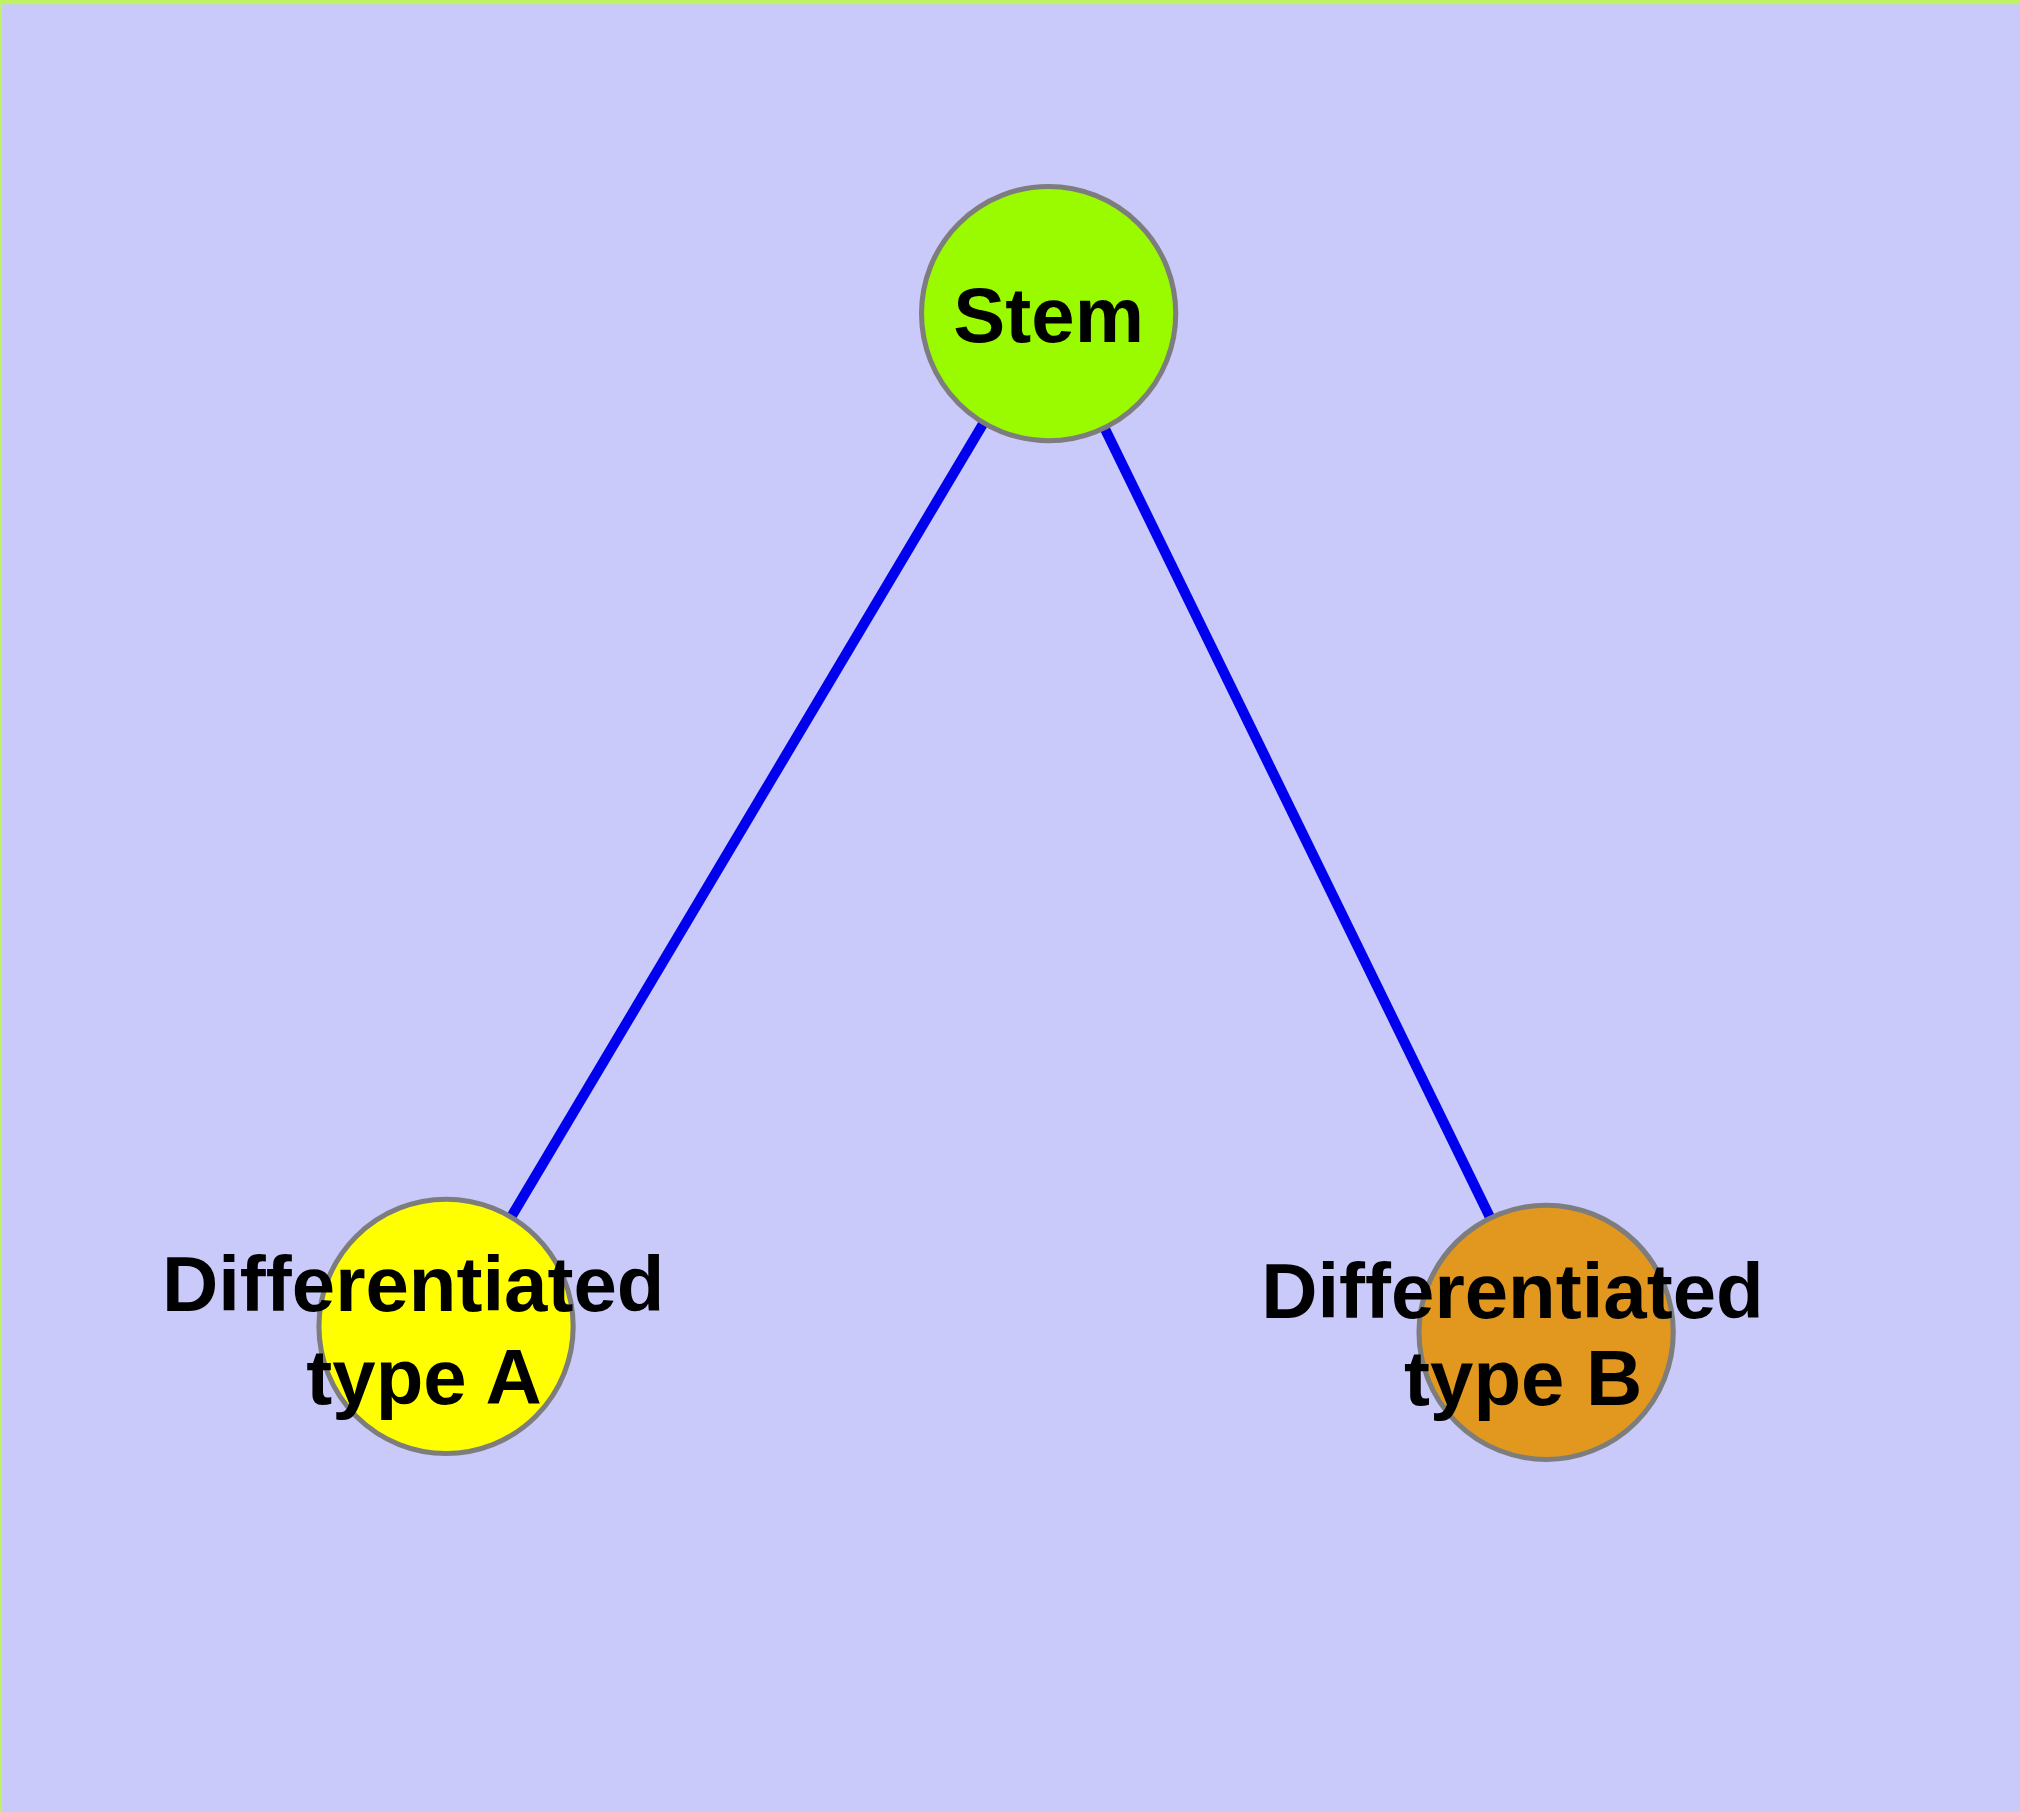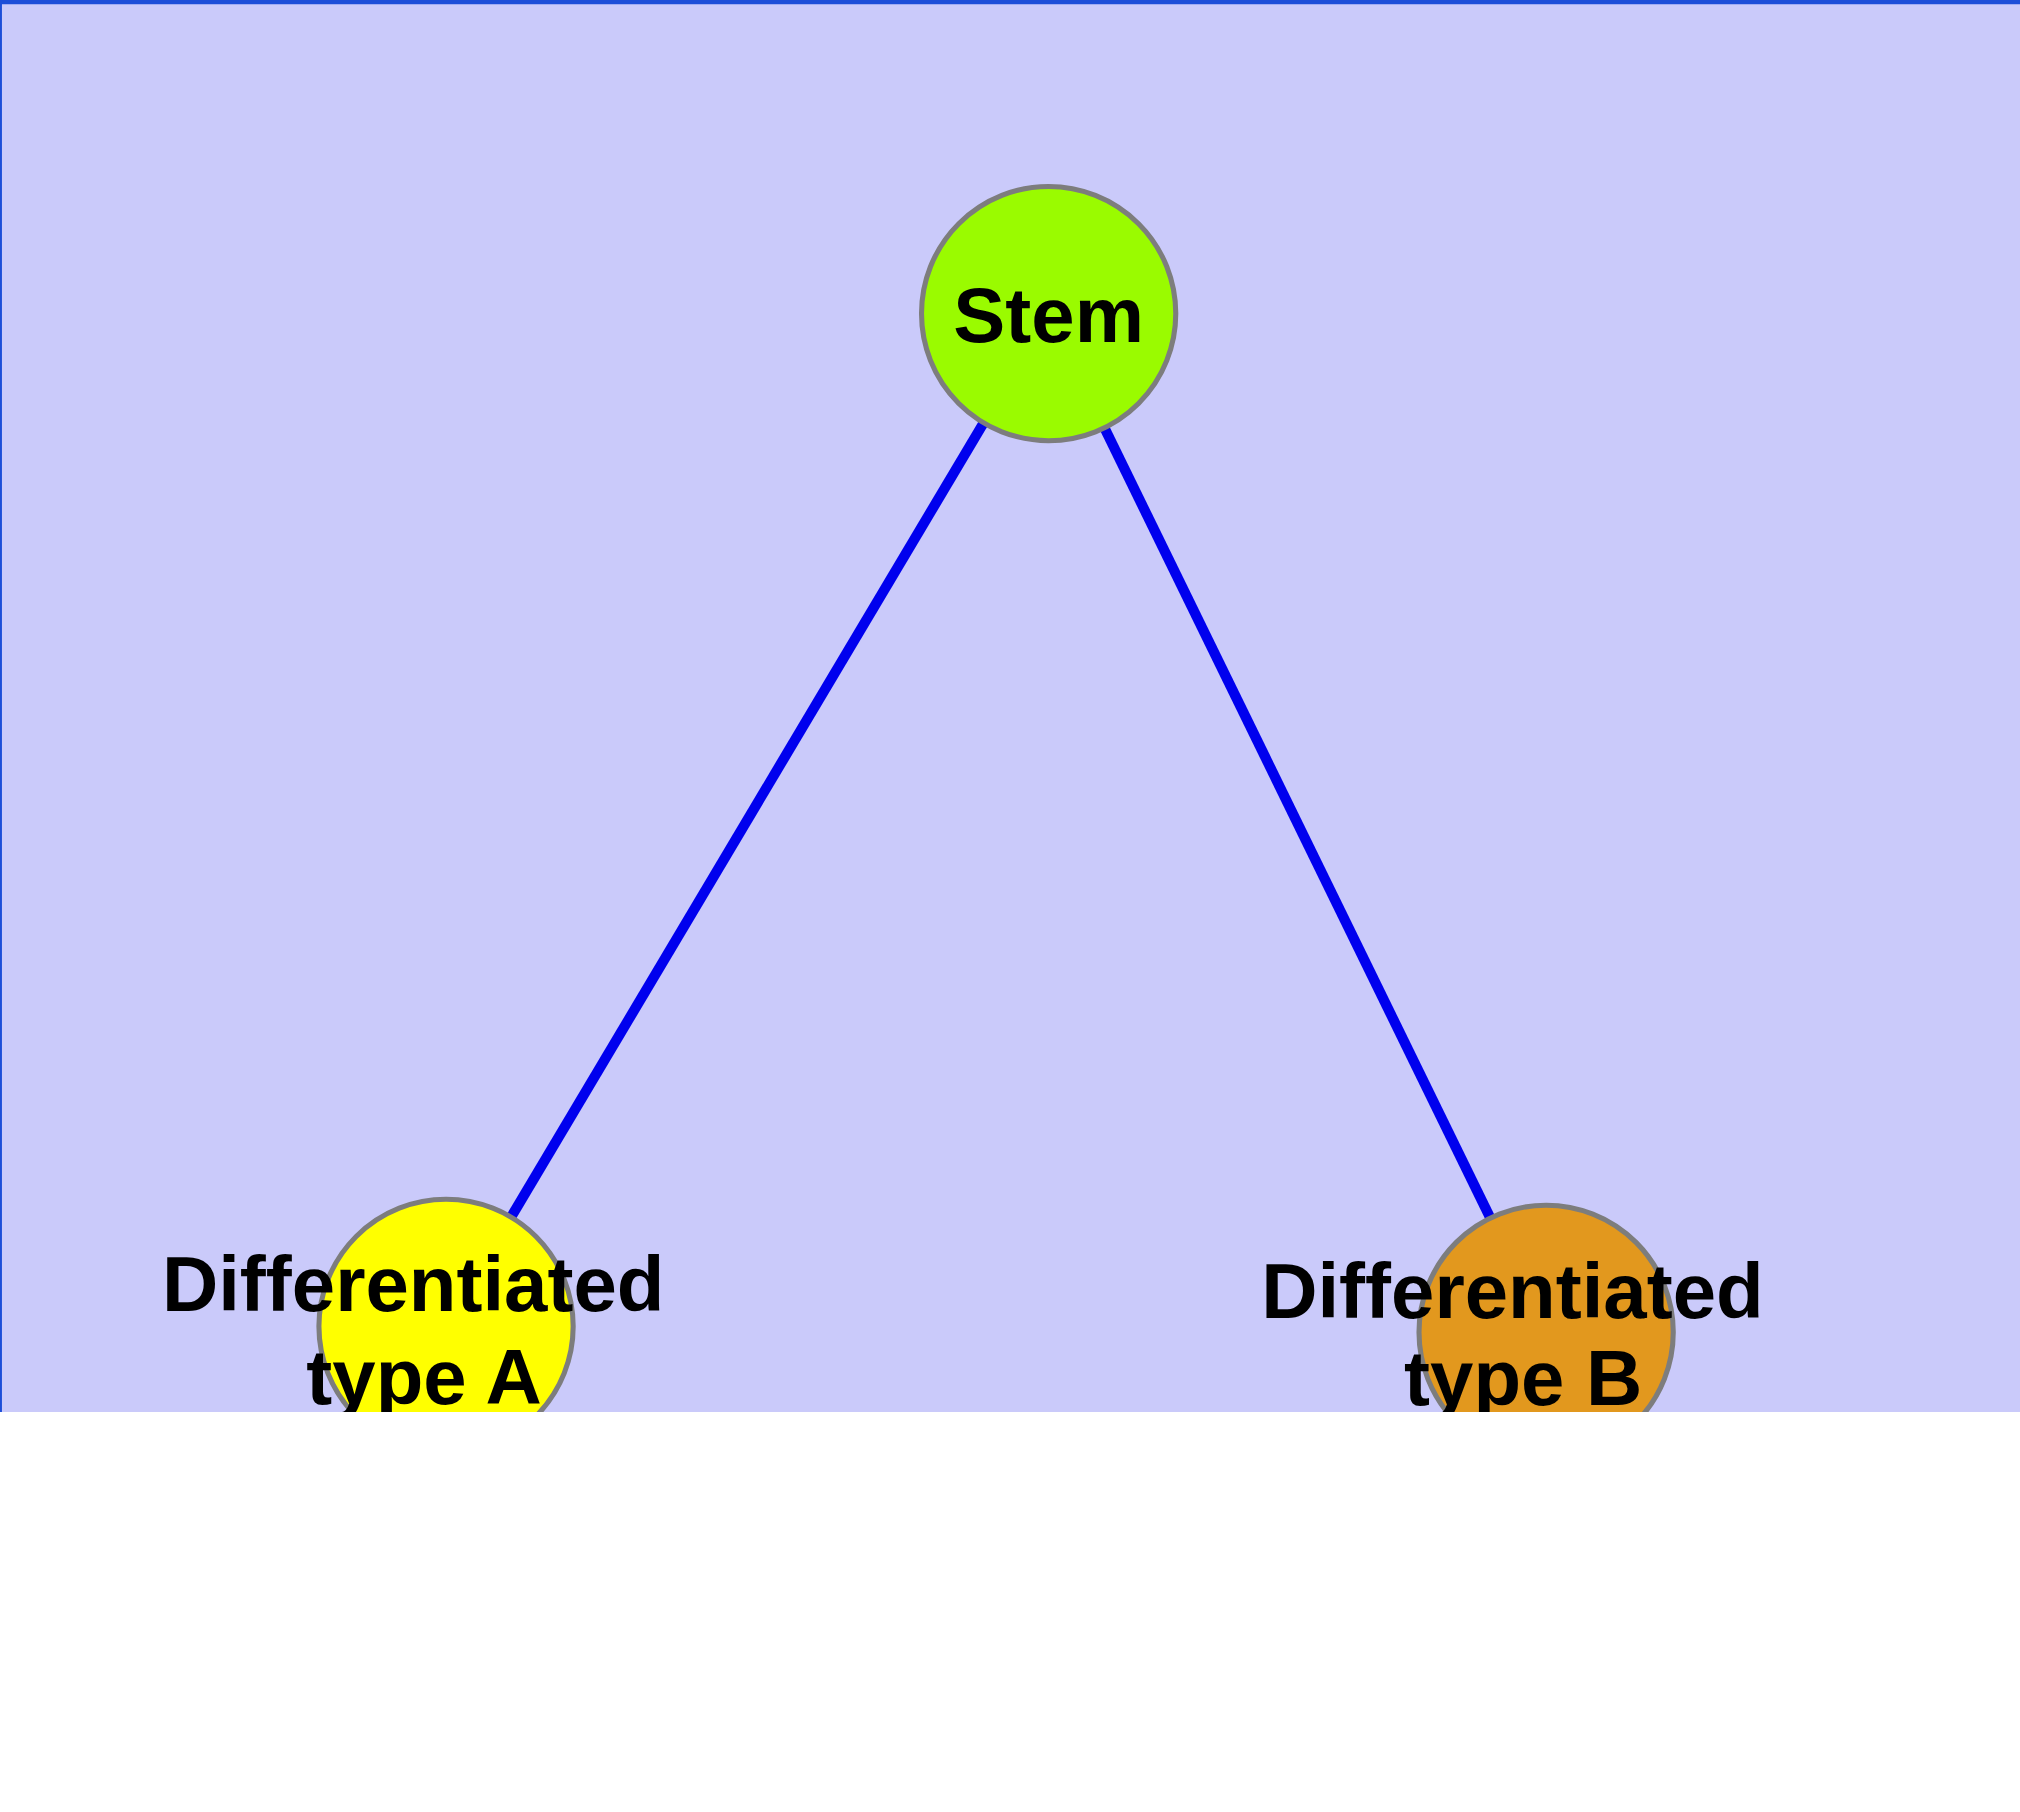--- a/index.html
+++ b/index.html
@@ -3,23 +3,23 @@
 <meta charset="utf-8">
 <style>
   html, body {
     margin: 0;
     padding: 0;
     background: #ffffff;
   }
   .stage {
     position: relative;
     width: 2021px;
-    height: 1412px;
+    height: 1812px;
     overflow: hidden;
-    background: #1d4ed8;
+    background: #bef264;
     font-family: "Liberation Sans", "DejaVu Sans", sans-serif;
   }
   svg.graph {
     display: block;
     width: 2021px;
     height: 1812px;
   }
   .node-label {
     font-family: "Liberation Sans", "DejaVu Sans", sans-serif;
     font-weight: bold;

